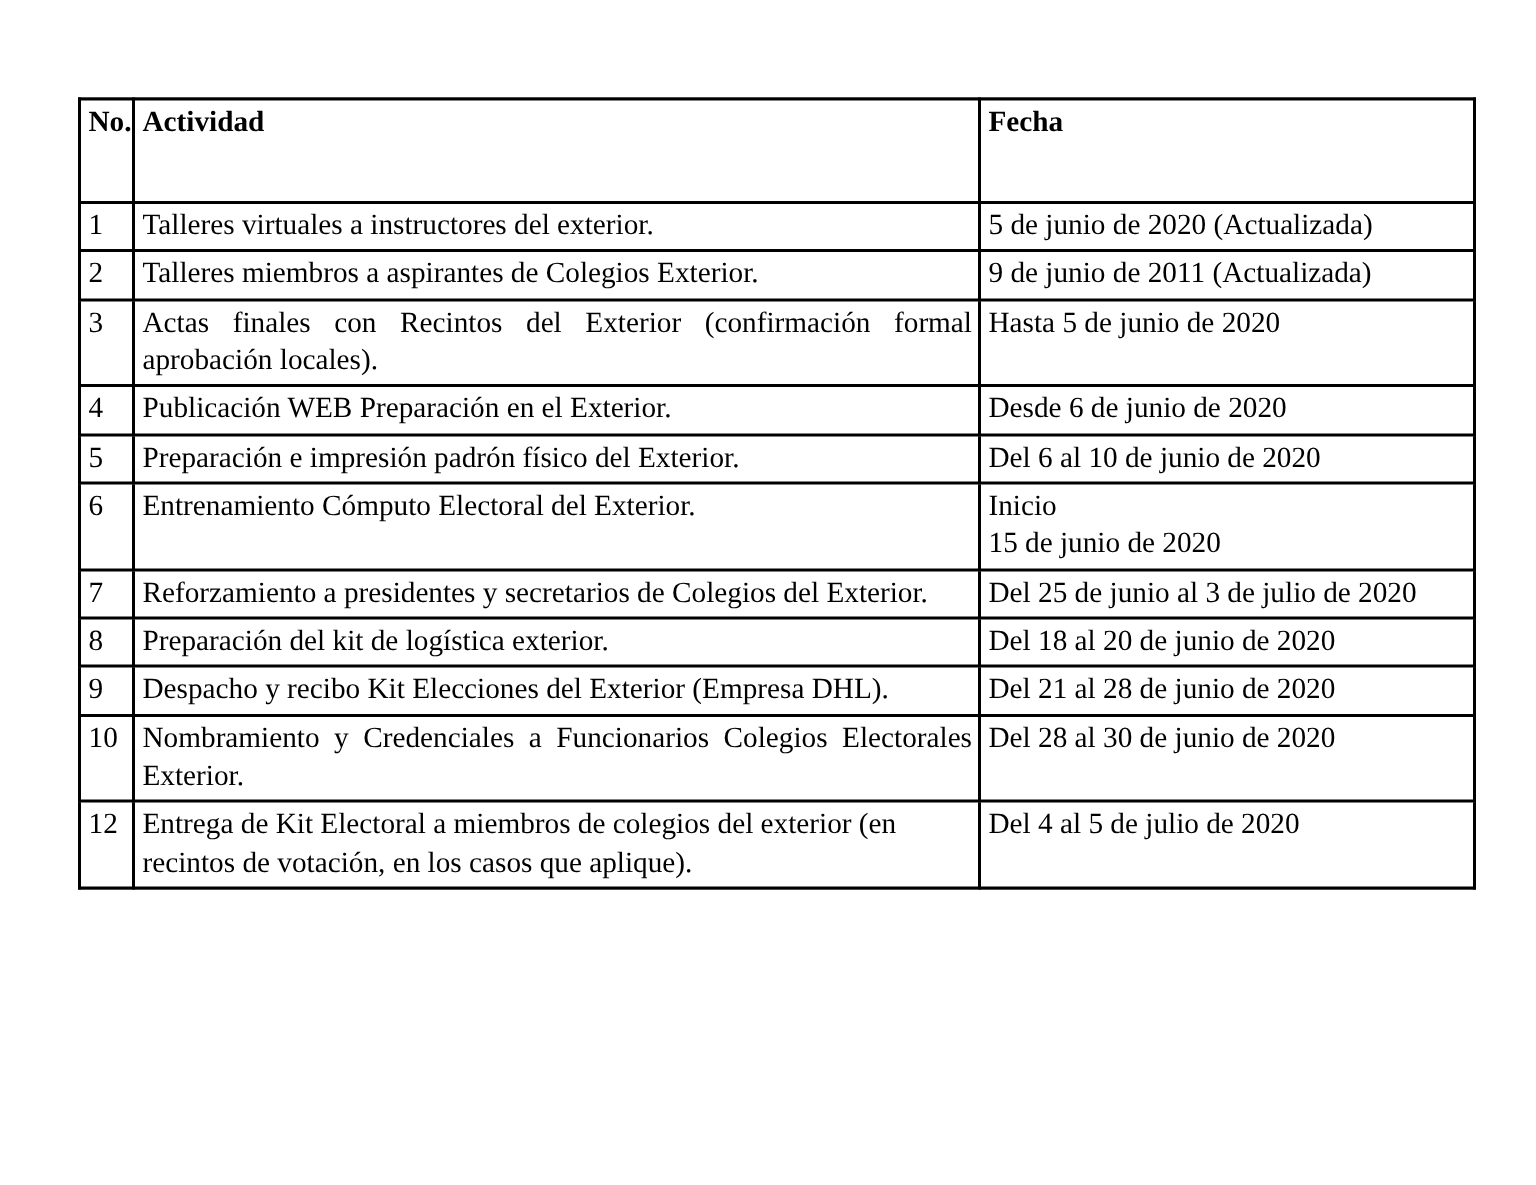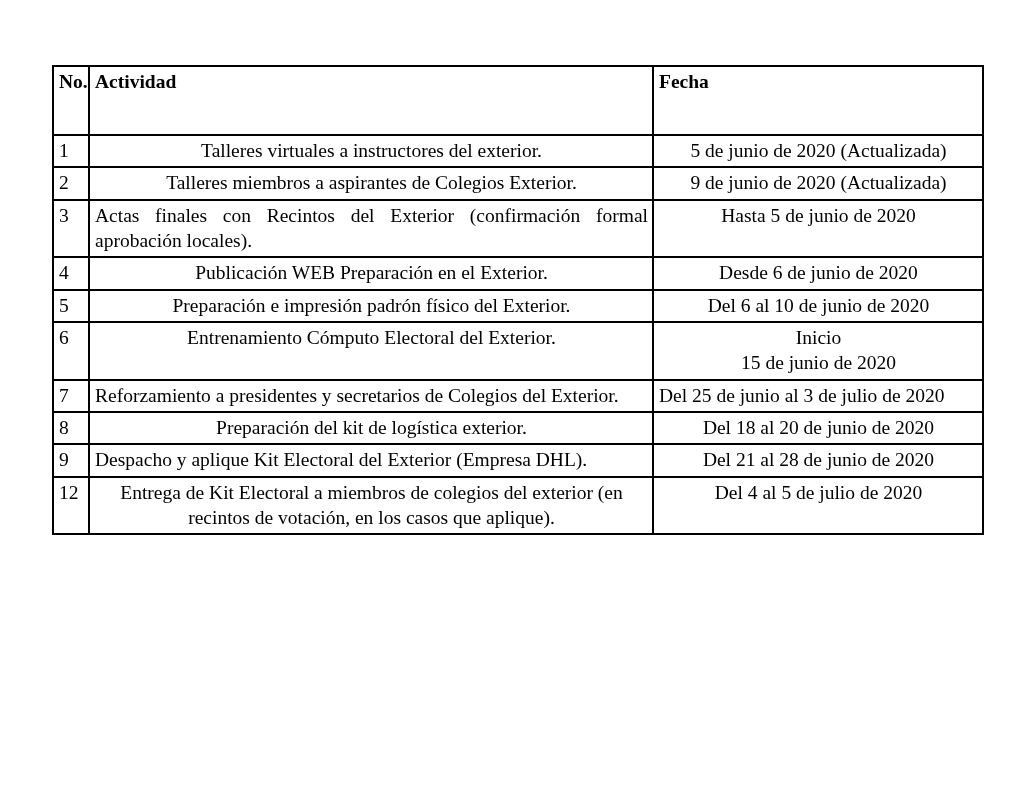--- a/index.html
+++ b/index.html
@@ -59,21 +59,21 @@
     text-justify: inter-word;
     hyphens: none;
   }
   td.cell-fecha {
     text-align: justify;
     text-justify: inter-word;
     margin-top: 40px;
   }
   
   td.single-line {
-    text-align: center;
+    text-align: left;
   }
   .line-break-cell .dline {
     display: block;
   }
 </style>
 </head>
 <body>
 
 <div class="page">
 
@@ -92,21 +92,21 @@
     </thead>
     <tbody id="table-body">
         <tr>
           <td class="cell-no">1</td>
           <td class="cell-act single-line">Talleres virtuales a instructores del exterior.</td>
           <td class="cell-fecha single-line">5 de junio de 2020 (Actualizada)</td>
         </tr>
         <tr>
           <td class="cell-no">2</td>
           <td class="cell-act single-line">Talleres miembros a aspirantes de Colegios Exterior.</td>
-          <td class="cell-fecha single-line">9 de junio de 2020 (Actualizada)</td>
+          <td class="cell-fecha single-line">9 de junio de 2011 (Actualizada)</td>
         </tr>
         <tr>
           <td class="cell-no">3</td>
           <td class="cell-act">Actas finales con Recintos del Exterior (confirmación formal aprobación locales).</td>
           <td class="cell-fecha single-line">Hasta 5 de junio de 2020</td>
         </tr>
         <tr>
           <td class="cell-no">4</td>
           <td class="cell-act single-line">Publicación WEB Preparación en el Exterior.</td>
           <td class="cell-fecha single-line">Desde 6 de junio de 2020</td>
@@ -129,22 +129,27 @@
           <td class="cell-act">Reforzamiento a presidentes y secretarios de Colegios del Exterior.</td>
           <td class="cell-fecha">Del 25 de junio al 3 de julio de 2020</td>
         </tr>
         <tr>
           <td class="cell-no">8</td>
           <td class="cell-act single-line">Preparación del kit de logística exterior.</td>
           <td class="cell-fecha single-line">Del 18 al 20 de junio de 2020</td>
         </tr>
         <tr>
           <td class="cell-no">9</td>
-          <td class="cell-act">Despacho y aplique Kit Electoral del Exterior (Empresa DHL).</td>
+          <td class="cell-act">Despacho y recibo Kit Elecciones del Exterior (Empresa DHL).</td>
           <td class="cell-fecha single-line">Del 21 al 28 de junio de 2020</td>
+        </tr>
+        <tr>
+          <td class="cell-no">10</td>
+          <td class="cell-act">Nombramiento y Credenciales a Funcionarios Colegios Electorales Exterior.</td>
+          <td class="cell-fecha single-line">Del 28 al 30 de junio de 2020</td>
         </tr>
         <tr>
           <td class="cell-no">12</td>
           <td class="cell-act single-line">Entrega de Kit Electoral a miembros de colegios del exterior (en recintos de votación, en los casos que aplique).</td>
           <td class="cell-fecha single-line">Del 4 al 5 de julio de 2020</td>
         </tr>
       </tbody>
   </table>
 
 </div>

